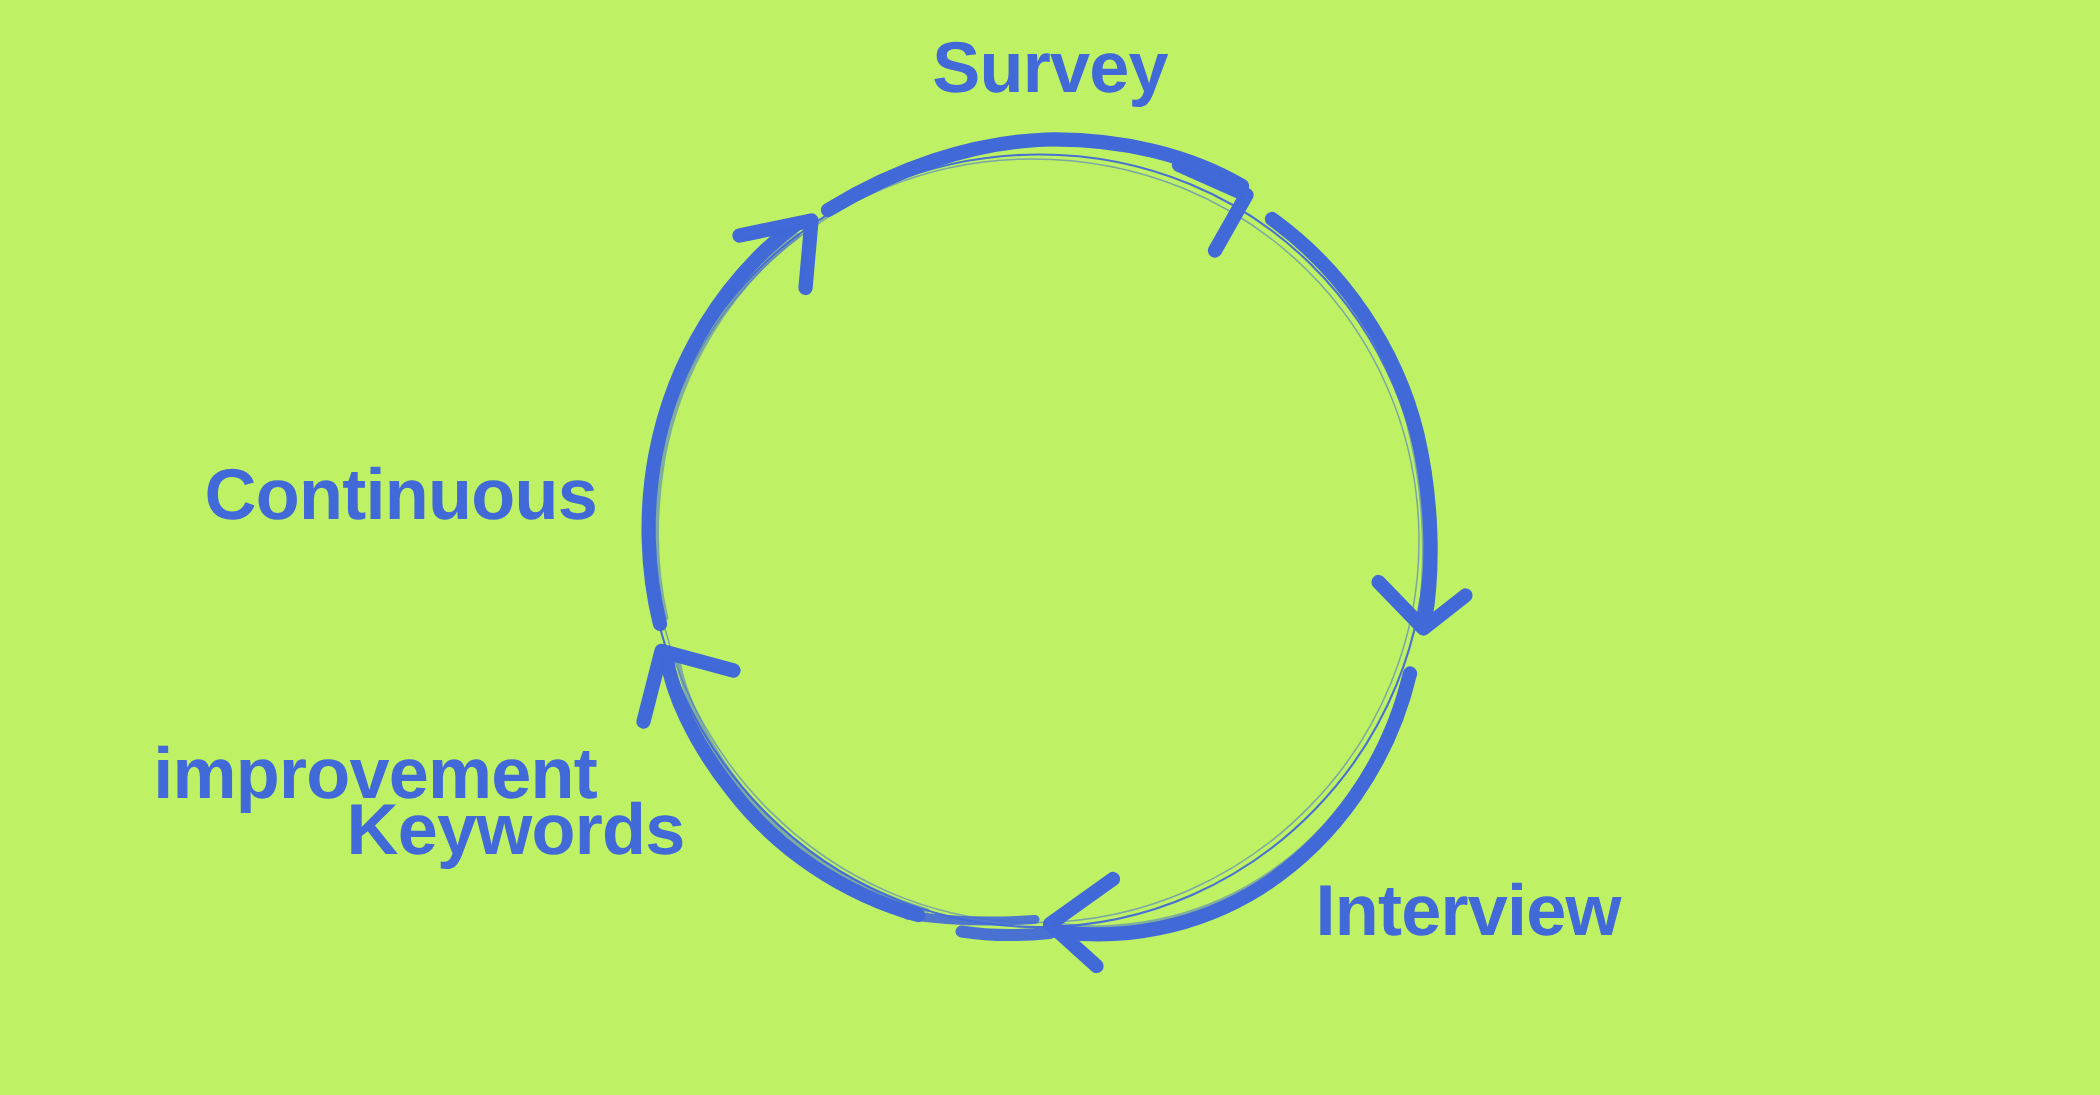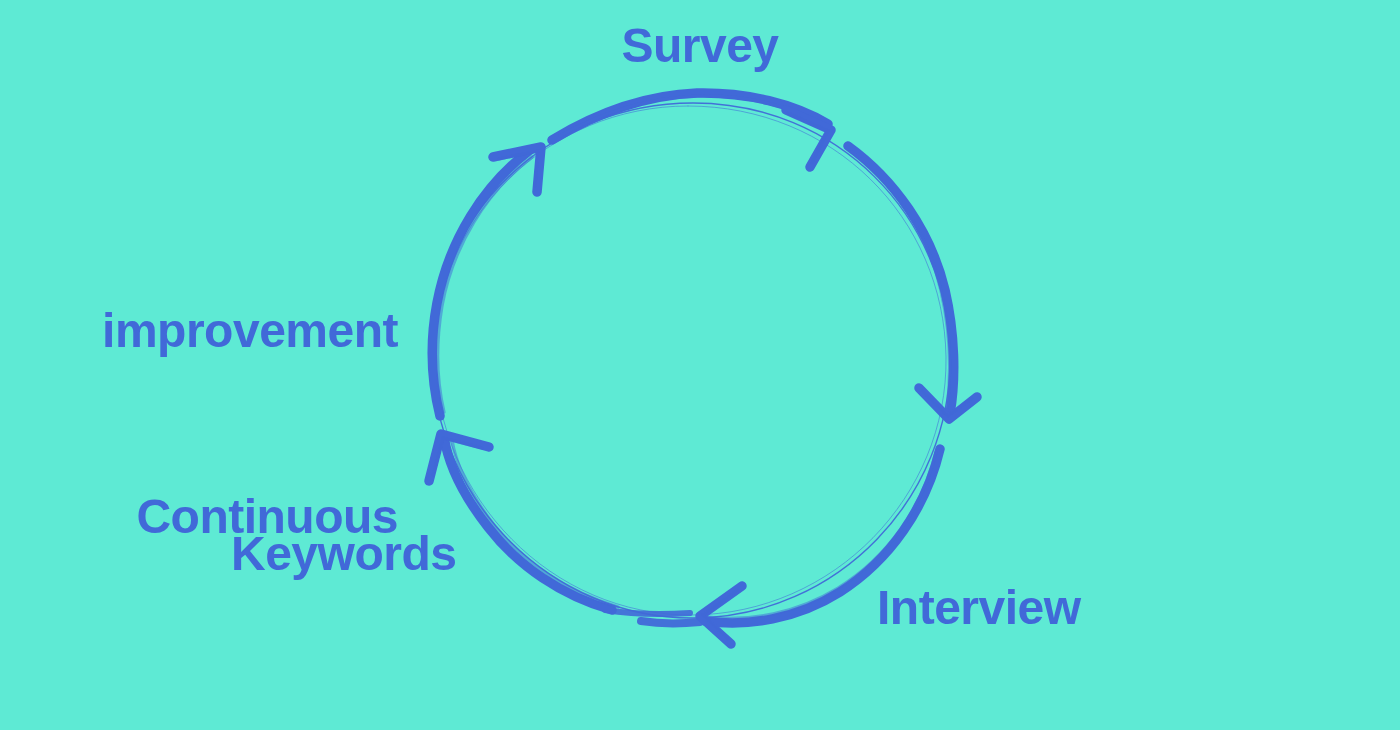--- a/index.html
+++ b/index.html
@@ -12,21 +12,21 @@
     width: 1400px;
     height: 730px;
     overflow: hidden;
     font-family: "Liberation Sans", sans-serif;
     position: relative;
   }
   #canvas {
     position: relative;
     width: 1400px;
     height: 730px;
-    background: #5eead4;
+    background: #bef264;
   }
   #cycle-svg {
     position: absolute;
     left: 0;
     top: 0;
     width: 1400px;
     height: 730px;
   }
   .node-label {
     position: absolute;
@@ -165,17 +165,17 @@
   </svg>
 
   <div class="node-label label-survey">Survey</div>
 
 
   <div class="node-label label-interview">Interview</div>
 
   <div class="node-label label-keywords">Keywords</div>
 
   <div class="node-label label-continuous">
+    <div>Continuous</div>
     <div>improvement</div>
-    <div>Continuous</div>
   </div>
 
 </div>
 
 </body></html>

